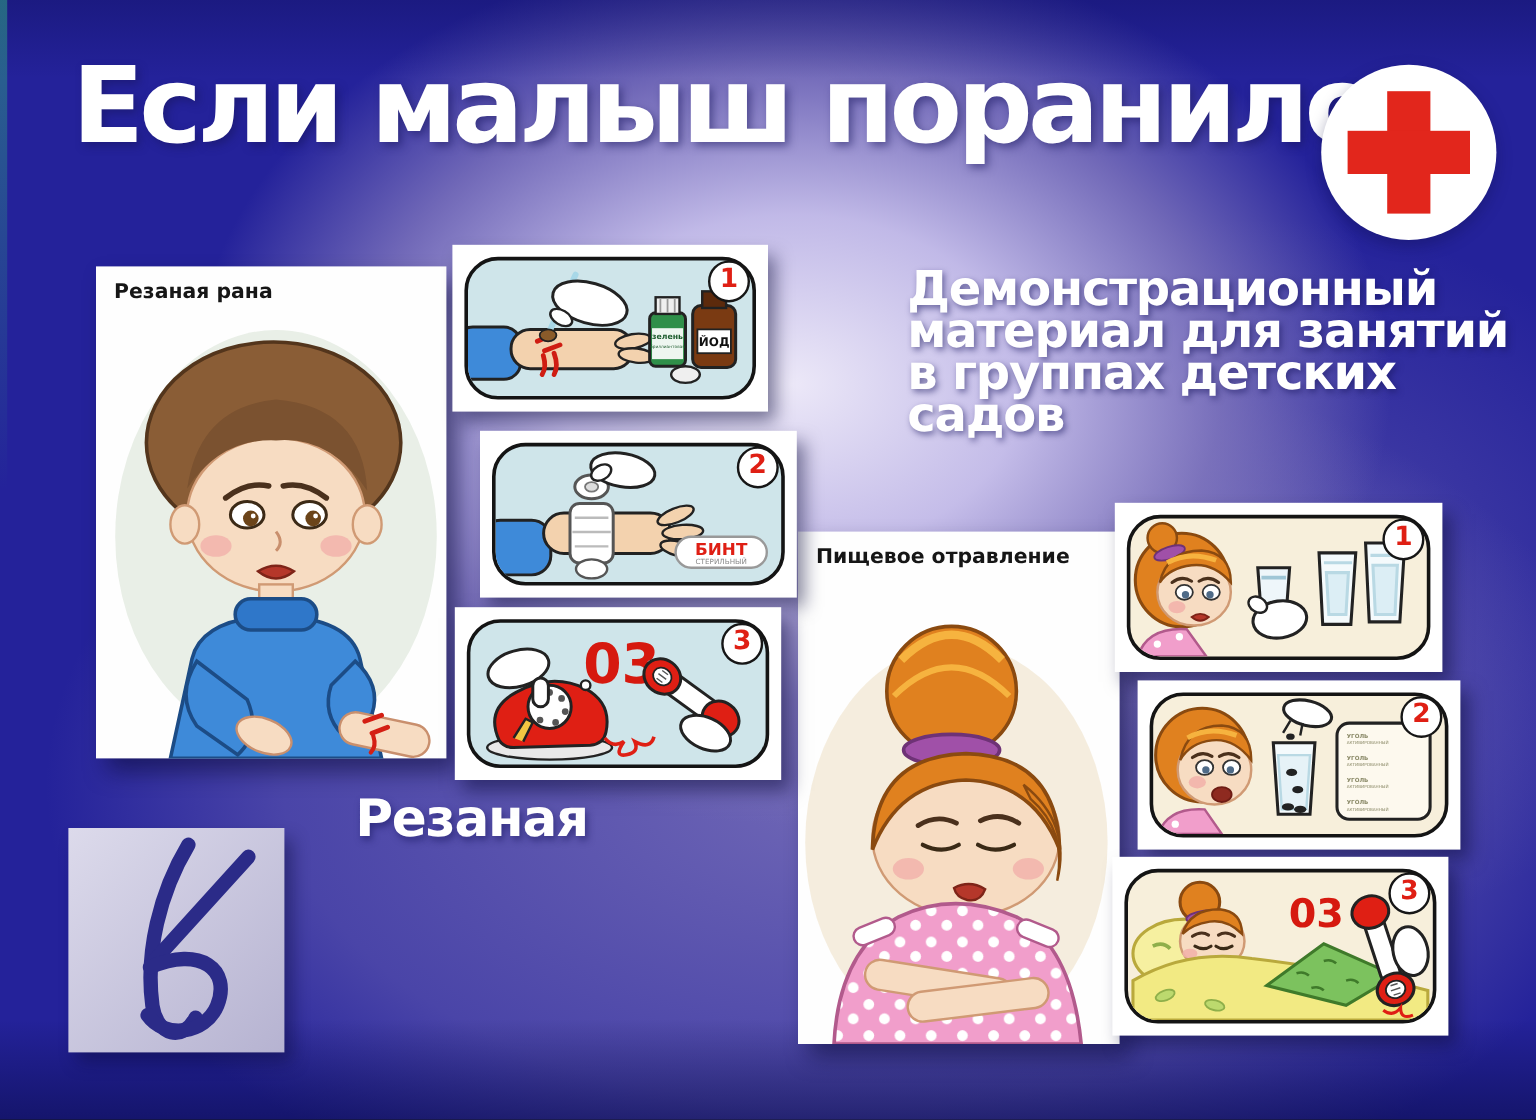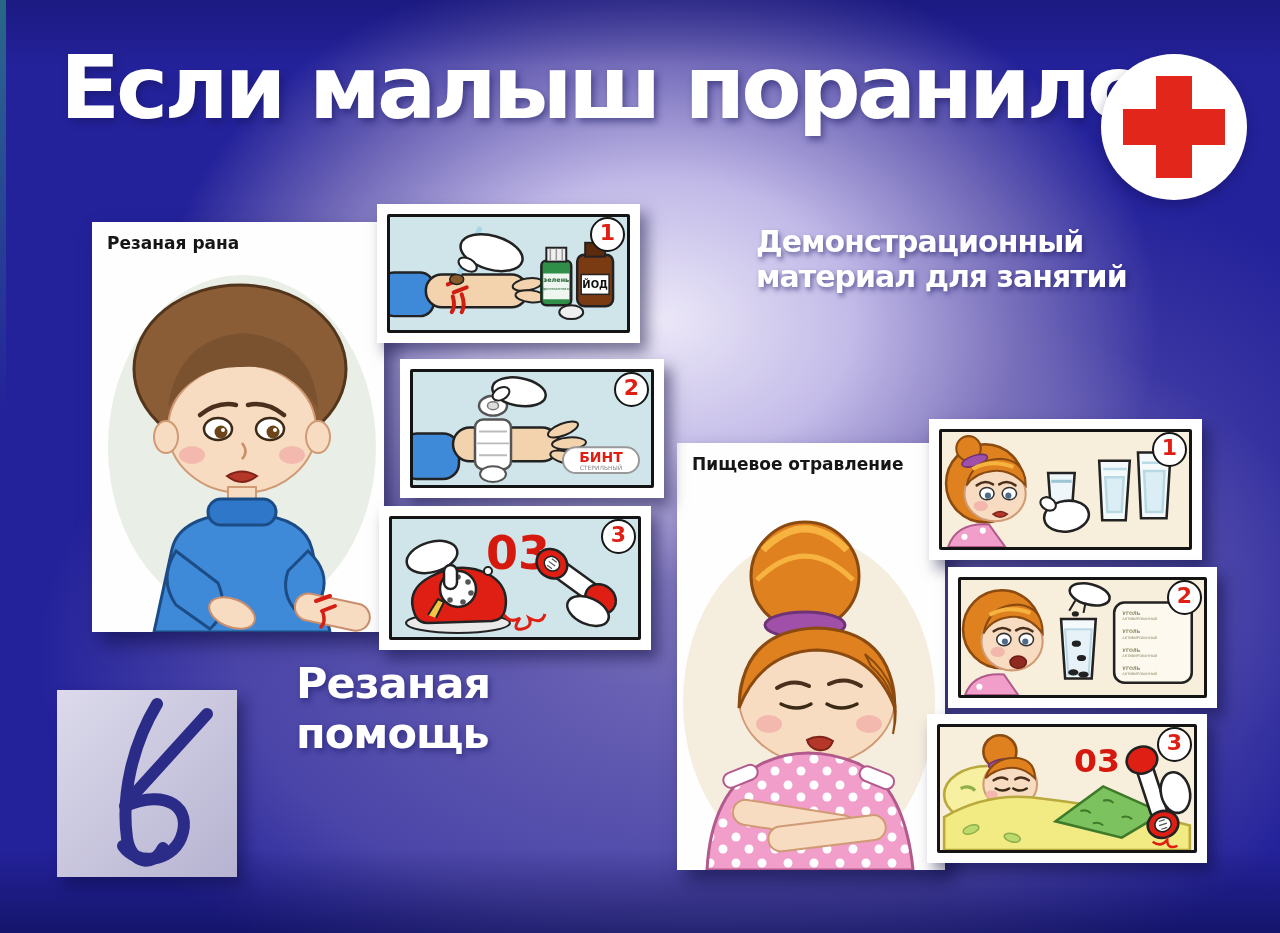--- a/index.html
+++ b/index.html
@@ -26,42 +26,42 @@
   .cross-badge .arm{position:absolute;background:#e2261c;}
   .cross-badge .v{left:55px;top:22px;width:36px;height:102px;}
   .cross-badge .h{left:22px;top:55px;width:102px;height:36px;}
   .watermark{
     position:absolute;left:0;top:396px;width:100%;text-align:center;white-space:nowrap;
     font-size:104px;font-weight:800;letter-spacing:3px;
     color:rgba(255,255,255,0.18);
     text-shadow:2px 3px 3px rgba(70,60,125,0.35), -1px -2px 2px rgba(255,255,255,0.40);
     z-index:5;pointer-events:none;
   }
-  .panel{position:absolute;background:#fefefe;box-shadow:9px 11px 18px rgba(10,10,55,0.55);margin-left:12px;}
+  .panel{position:absolute;background:#fefefe;box-shadow:9px 11px 18px rgba(10,10,55,0.55);}
   .panel-cut{left:80px;top:222px;width:292px;height:410px;}
   .panel-poison{left:665px;top:443px;width:268px;height:427px;z-index:2;}
   .panel-label{position:absolute;left:15px;top:11px;font-size:17px;font-weight:bold;color:#161616;letter-spacing:0;}
   .panel svg.fig{position:absolute;left:0;bottom:0;}
   .step-card{position:absolute;background:#fff;box-shadow:7px 9px 14px rgba(10,10,55,0.5);z-index:3;}
   .card-inner{position:absolute;left:10px;top:10px;right:10px;bottom:10px;
-    border:3.5px solid #141414;border-radius:2px;overflow:hidden;}
+    border:3.5px solid #141414;border-radius:28px;overflow:hidden;}
   .inner-blue{background:#cfe5ea;}
   .inner-cream{background:#f7efdb;}
   .card-inner svg{display:block;width:100%;height:100%;}
   .badge{position:absolute;top:13px;right:15px;width:31px;height:31px;z-index:4;
     background:#fff;border:2.5px solid #161616;border-radius:50%;
     color:#df1f14;font-weight:bold;font-size:22px;line-height:28px;text-align:center;}
   #cut1{left:377px;top:204px;width:263px;height:139px;}
   #cut2{left:400px;top:359px;width:264px;height:139px;}
   #cut3{left:379px;top:506px;width:272px;height:144px;}
   #poi1{left:929px;top:419px;width:273px;height:141px;}
   #poi2{left:948px;top:567px;width:269px;height:141px;}
   #poi3{left:927px;top:714px;width:280px;height:149px;}
   .promo{position:absolute;left:756px;top:224px;color:#fff;font-weight:800;
-    font-size:30px;line-height:35px;letter-spacing:-1px;
+    font-size:40px;line-height:35px;letter-spacing:-1px;
     text-shadow:2px 3px 5px rgba(24,22,92,0.55);z-index:2;}
   .learn{position:absolute;left:296px;top:658px;color:#fff;font-weight:800;
     font-size:43px;line-height:50px;letter-spacing:-1px;
     text-shadow:2px 3px 6px rgba(24,22,92,0.55);z-index:2;}
   .logo{position:absolute;left:57px;top:690px;width:180px;height:187px;
     background:linear-gradient(135deg,#dcdaeb 0%,#b6b3d1 100%);
     box-shadow:7px 9px 14px rgba(10,10,55,0.45);}
   .logo svg{position:absolute;left:0;top:-24px;overflow:visible;}
 </style>
 </head>
@@ -190,20 +190,21 @@
         <ellipse cx="196" cy="92" rx="22" ry="13" fill="#fff" stroke="#222" stroke-width="2.5" transform="rotate(24 196 92)"></ellipse>
         <path d="M112,96 q7,9 16,3 q-9,13 2,11 q11,-2 7,-11 q13,7 16,-4" stroke="#df1f14" stroke-width="3" fill="none"></path>
       </svg>
     </div>
     <div class="badge">3</div>
   </div>
 
   <div class="promo">
     <div>Демонстрационный</div>
     <div>материал для занятий</div>
+    <div>в группах детских садов</div>
   </div>
 
   <div class="panel panel-poison">
     <div class="panel-label">Пищевое отравление</div>
     <svg class="fig" width="268" height="378" viewBox="0 0 268 378">
       <defs>
         <pattern id="dots" width="26" height="26" patternUnits="userSpaceOnUse">
           <rect width="26" height="26" fill="#f19ecb"></rect>
           <circle cx="7" cy="7" r="4.5" fill="#fff"></circle>
           <circle cx="20" cy="19" r="4.5" fill="#fff"></circle>
@@ -333,21 +334,20 @@
         </g>
         <ellipse cx="228" cy="64" rx="14" ry="20" fill="#fff" stroke="#222" stroke-width="2.5" transform="rotate(-12 228 64)"></ellipse>
         <path d="M206,112 q8,6 14,-2 q0,10 10,6" stroke="#df1f14" stroke-width="2.5" fill="none"></path>
       </svg>
     </div>
     <div class="badge">3</div>
   </div>
 
   <div class="learn">
     <div>Резаная</div>
-    <div>помощь</div>
   </div>
 
   <div class="logo">
     <svg width="180" height="230" viewBox="0 0 180 230">
       <g stroke="#2b2b88" stroke-width="12" fill="none" stroke-linecap="round">
         <path d="M100,38 C76,78 64,128 70,172 C74,198 96,202 106,182"></path>
         <path d="M150,48 L72,134"></path>
         <path d="M68,140 C110,122 136,142 124,172 C114,196 80,200 66,180"></path>
       </g>
       <text x="-200" y="-200" font-size="10">Б</text>

